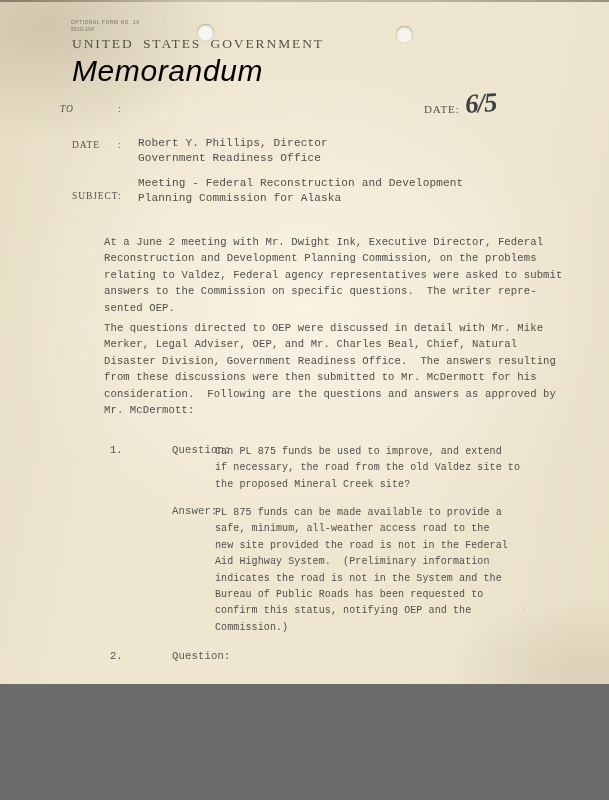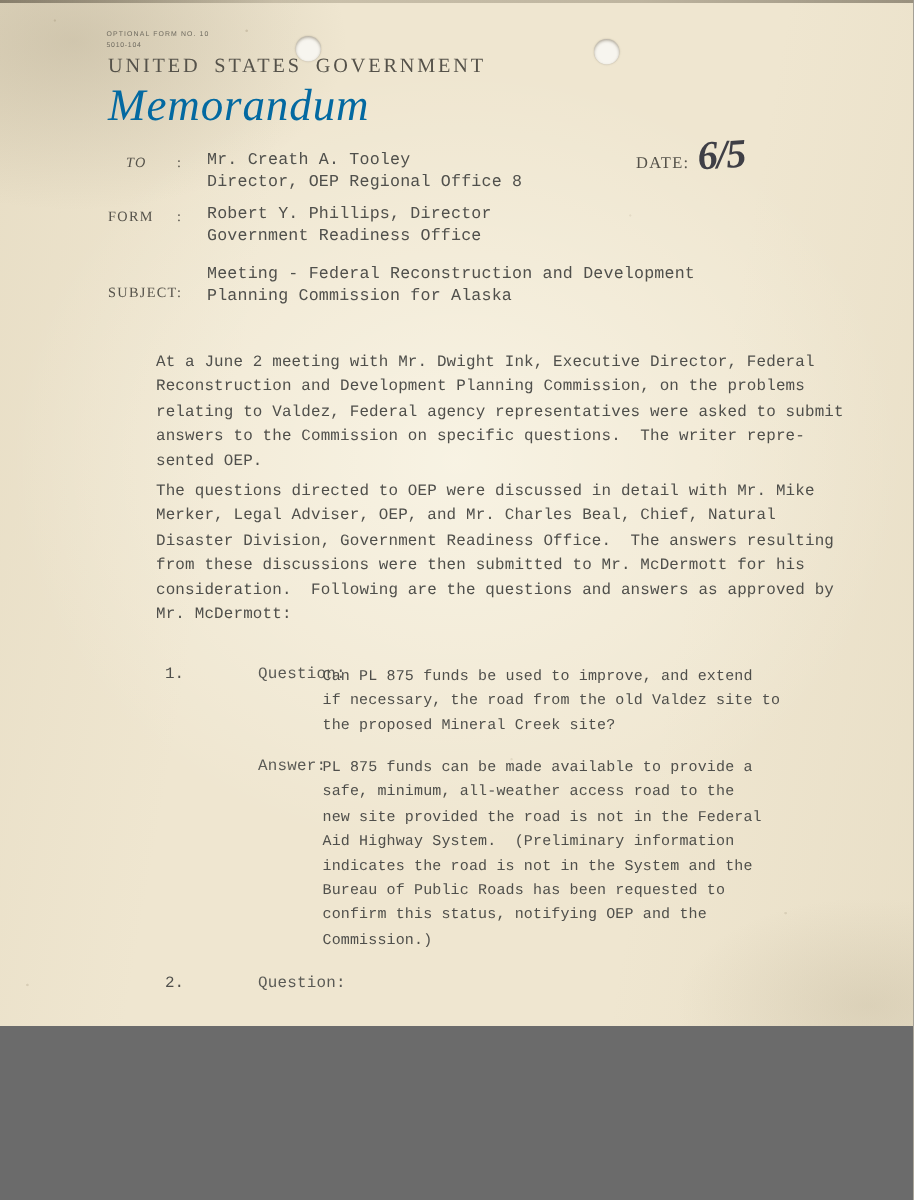--- a/index.html
+++ b/index.html
@@ -71,25 +71,25 @@
     position: absolute;
     left: 72px; top: 36px;
     font-size: 13.5px;
     letter-spacing: 1.9px;
     color: #55524a;
     word-spacing: 4px;
   }
   .memo {
     position: absolute;
     left: 72px; top: 54px;
-    font-family: Liberation Serif, serif;
+    font-family: Liberation Sans, sans-serif;
     font-style: italic;
     font-size: 30px;
     letter-spacing: .6px;
-    color: #0369a1;
+    color: #000000;
   }
   .flabel {
     position: absolute;
     font-size: 9.5px;
     letter-spacing: .9px;
     color: #55524a;
   }
   .fcolon { position: absolute; font-size: 9.5px; color: #55524a; }
   .fvalue {
     position: absolute;
@@ -166,29 +166,27 @@
   <div class="hole" style="left:396px; top:26px;"></div>
 
   <div class="formno">
     <div>OPTIONAL FORM NO. 10</div>
     <div>5010-104</div>
   </div>
 
   <div class="usgov">UNITED STATES GOVERNMENT</div>
   <div class="memo">Memorandum</div>
 
-  <div class="flabel" style="left:84px; top:104px;font-style:italic;">TO</div>
+  <div class="flabel" style="left:60px; top:104px;font-style:italic;">TO</div>
   <div class="fcolon" style="left:118px; top:104px;">:</div>
-  <div class="fvalue" style="left:138px; top:100px;">Mr. Creath A. Tooley
-Director, OEP Regional Office 8</div>
 
   <div class="datelabel">DATE:</div>
   <div class="datevalue">6/5</div>
 
-  <div class="flabel" style="left:72px; top:140px;">FORM</div>
+  <div class="flabel" style="left:72px; top:140px;">DATE</div>
   <div class="fcolon" style="left:118px; top:140px;">:</div>
   <div class="fvalue" style="left:138px; top:136px;">Robert Y. Phillips, Director
 Government Readiness Office</div>
 
   <div class="flabel" style="left:72px; top:191px;">SUBJECT:</div>
   <div class="fvalue" style="left:138px; top:176px;">Meeting - Federal Reconstruction and Development
 Planning Commission for Alaska</div>
 
   <div class="para" style="left:104px; top:234px;">At a June 2 meeting with Mr. Dwight Ink, Executive Director, Federal
 Reconstruction and Development Planning Commission, on the problems

